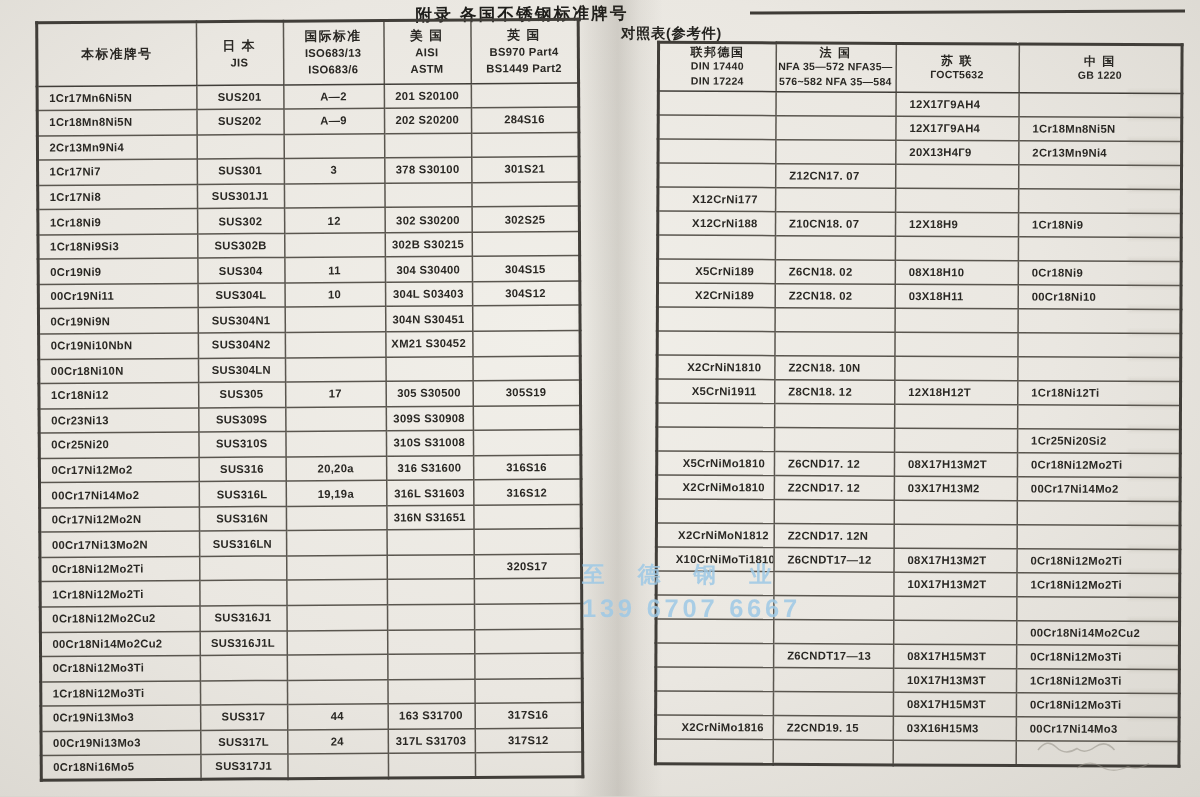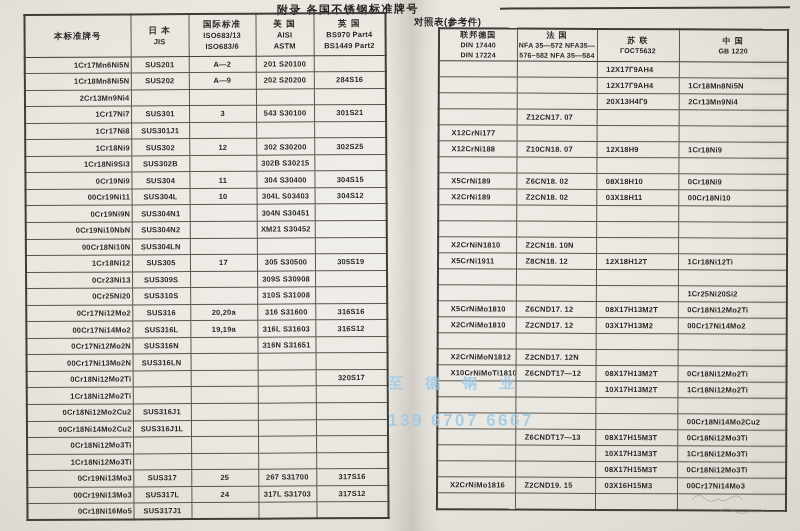--- a/index.html
+++ b/index.html
@@ -43,29 +43,29 @@
   .tbl-right thead tr{height:32px;}
   .tbl-left tbody tr{height:16.55px;}
   .tbl-right tbody tr{height:16px;}
   .hl{display:block;text-align:center;font-weight:bold;}
   .hl-cn{font-size:8.5px;line-height:12px;letter-spacing:1px;}
   .hl-lat{font-size:7.5px;line-height:11px;letter-spacing:.2px;}
   .tbl-right .hl-cn{font-size:8px;line-height:10px;}
   .tbl-right .hl-lat{font-size:7px;line-height:9.5px;}
   .tbl tbody td{font-size:7.5px;font-weight:bold;letter-spacing:.2px;}
   .tbl-left tbody td{text-align:center;}
-  .tbl-left tbody td:first-child{text-align:right;padding-left:7px;}
+  .tbl-left tbody td:first-child{text-align:left;padding-left:7px;}
   .tbl-right tbody td{text-align:left;padding-left:9px;}
-  .tbl-right tbody td:first-child{padding-left:12px;}
+  .tbl-right tbody td:first-child{text-align:center;padding-left:12px;}
   .watermark{
     position:absolute;left:388px;top:374px;z-index:6;pointer-events:none;
     color:#9ec9e6;opacity:.85;font-weight:bold;
   }
   .watermark .w1{font-size:15px;letter-spacing:9px;}
-  .watermark .w2{font-size:17px;letter-spacing:2.5px;margin-top:18px;}
+  .watermark .w2{font-size:17px;letter-spacing:2.5px;margin-top:3px;}
   .bleed{
     position:absolute;left:752px;top:60px;width:34px;height:440px;z-index:4;pointer-events:none;
     background:repeating-linear-gradient(180deg,rgba(118,112,100,.13) 0 4px,rgba(118,112,100,0) 4px 16px);
     filter:blur(1.2px);opacity:.7;
   }
   .scribble{position:absolute;left:688px;top:486px;z-index:5;opacity:.5;pointer-events:none;}
 </style>
 </head>
 <body>
 
@@ -131,21 +131,21 @@
           <td>2Cr13Mn9Ni4</td>
           <td></td>
           <td></td>
           <td></td>
           <td></td>
         </tr>
         <tr>
           <td>1Cr17Ni7</td>
           <td>SUS301</td>
           <td>3</td>
-          <td>543 S30100</td>
+          <td>378 S30100</td>
           <td>301S21</td>
         </tr>
         <tr>
           <td>1Cr17Ni8</td>
           <td>SUS301J1</td>
           <td></td>
           <td></td>
           <td></td>
         </tr>
         <tr>
@@ -284,22 +284,22 @@
         <tr>
           <td>1Cr18Ni12Mo3Ti</td>
           <td></td>
           <td></td>
           <td></td>
           <td></td>
         </tr>
         <tr>
           <td>0Cr19Ni13Mo3</td>
           <td>SUS317</td>
-          <td>25</td>
-          <td>267 S31700</td>
+          <td>44</td>
+          <td>163 S31700</td>
           <td>317S16</td>
         </tr>
         <tr>
           <td>00Cr19Ni13Mo3</td>
           <td>SUS317L</td>
           <td>24</td>
           <td>317L S31703</td>
           <td>317S12</td>
         </tr>
         <tr>

